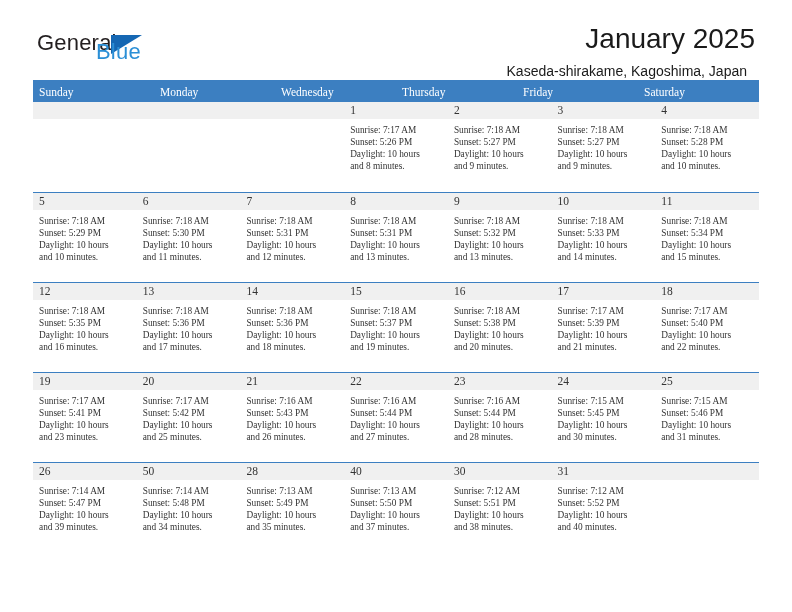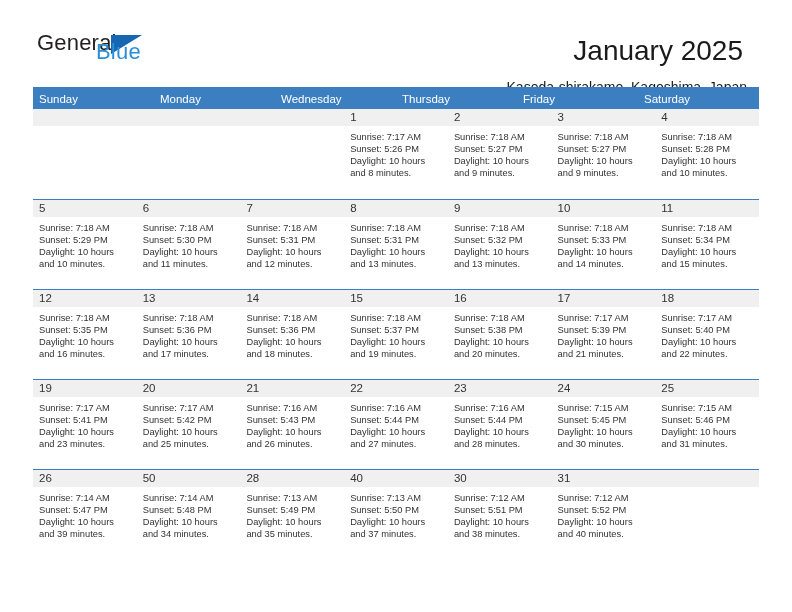--- a/index.html
+++ b/index.html
@@ -65,34 +65,35 @@
     position: absolute;
     right: 4px;
     top: 22px;
     text-align: right;
   }
   .cal-title {
     font-size: 28px;
     color: #1a1a1a;
     line-height: 1.15;
     font-weight: normal;
-    margin: 12px;
+    margin: 0;
   }
   .cal-subtitle {
     font-size: 14px;
     color: #1a1a1a;
     margin: 8px 8px 0 0;
     line-height: 1.15;
   }
 
   
   .calendar {
     position: relative;
     width: 726px;
-    margin-top: 13px;
+    margin-top: 6px;
+    font-family: Liberation Serif, serif;
   }
   .weekday-row {
     display: flex;
     background: #3c7fc1;
   }
   .weekday {
     flex: 1 1 0;
     box-sizing: border-box;
     color: #ffffff;
     font-size: 11.5px;

